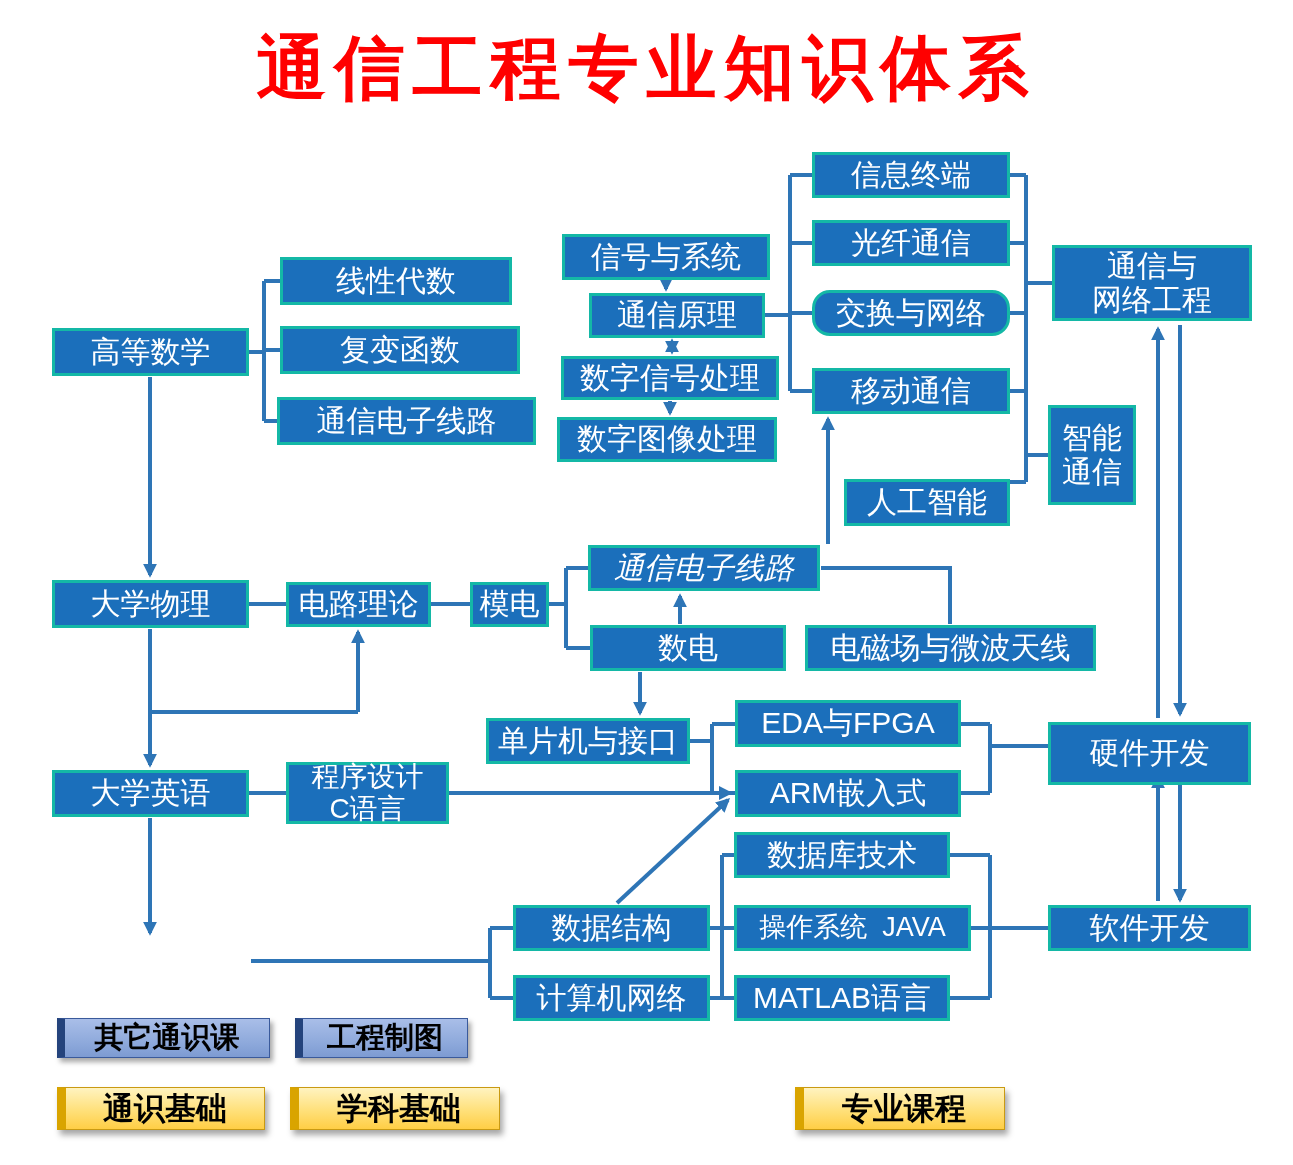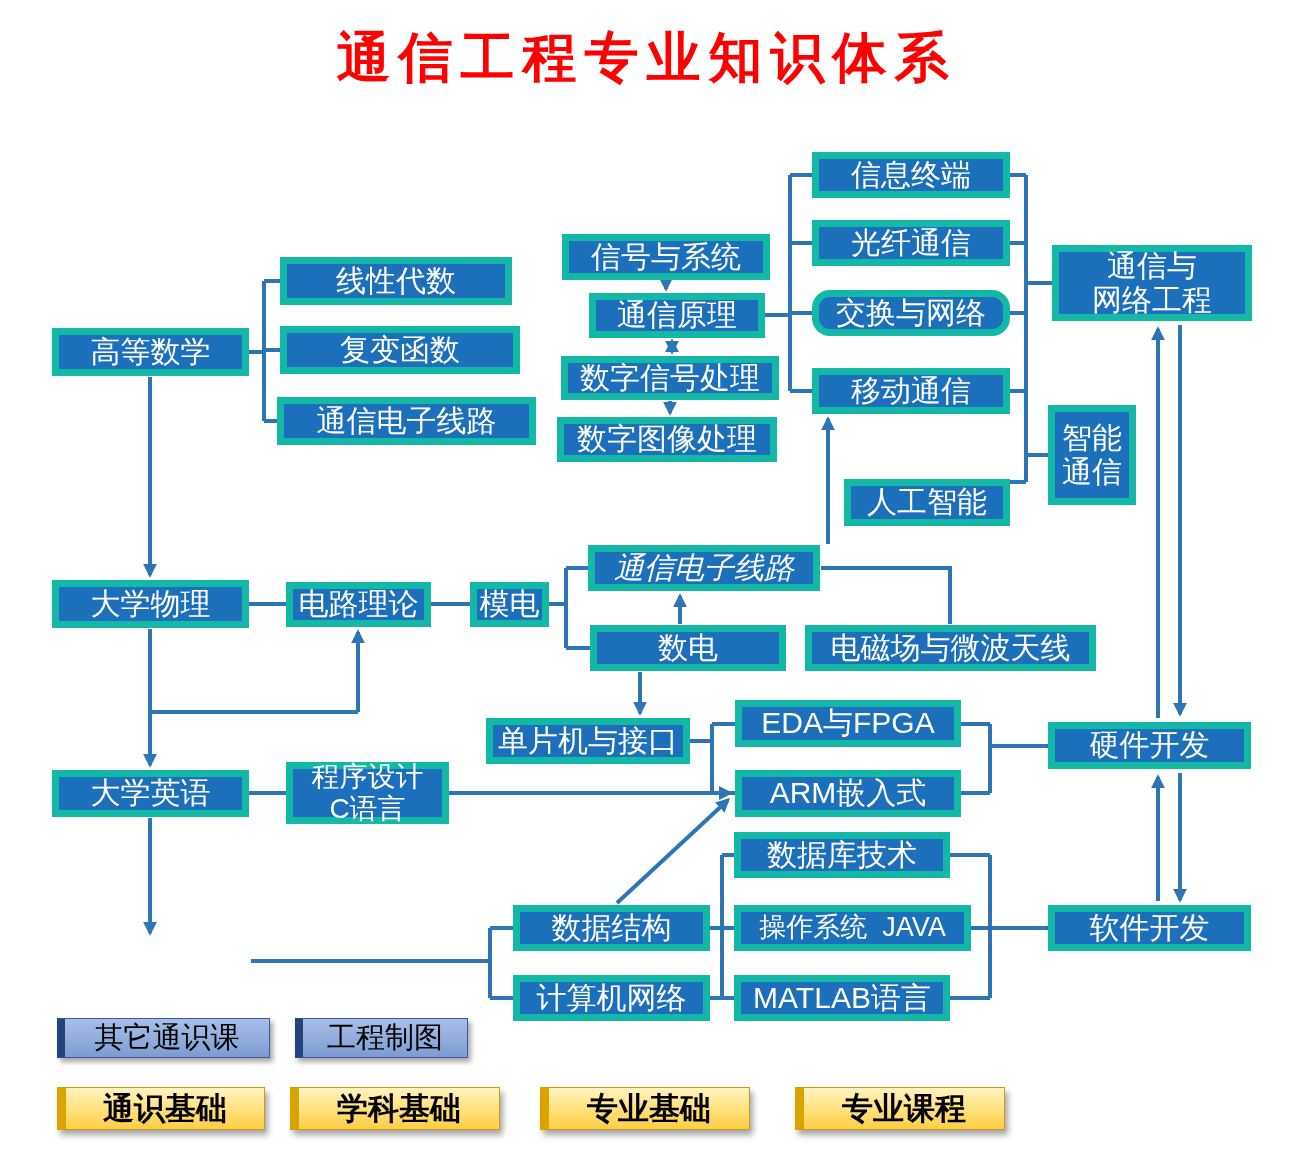--- a/index.html
+++ b/index.html
@@ -6,35 +6,35 @@
   html,body { background:#ffffff; }
   body { font-family:"Liberation Sans", sans-serif; }
   .canvas {
     position:relative; width:1293px; height:1165px;
     background:#ffffff; overflow:hidden;
   }
   .title {
     position:absolute; top:22px; left:0; width:100%;
     text-align:center; color:#FF0000;
     font-family:"Liberation Serif", serif;
-    font-weight:bold; font-size:54px; letter-spacing:8px;
+    font-weight:bold; font-size:70px; letter-spacing:8px;
     white-space:pre;
   }
   svg.connectors { position:absolute; left:0; top:0; width:1293px; height:1165px; }
   .node {
-    position:absolute; background:#1B6FBB; border:7px solid #14b8a6;
+    position:absolute; background:#1B6FBB; border:3px solid #14b8a6;
     color:#ffffff; display:flex; align-items:center; justify-content:center;
     font-size:30px; line-height:1.15; white-space:pre; text-align:center;
   }
   .node.two-line { flex-direction:column; }
   .node.two-line span { display:block; }
   .legend-peri {
     position:absolute; background:linear-gradient(180deg,#A9BEE8 0%,#8FAADC 60%,#7D9BD2 100%);
     border:1px solid #3A5A9B; border-left:8px solid #24437C;
-    color:#000000; font-weight:normal; font-size:29px;
+    color:#000000; font-weight:bold; font-size:29px;
     display:flex; align-items:center; justify-content:center;
     box-shadow:3px 4px 5px rgba(0,0,0,0.35); white-space:pre;
   }
   .legend-yellow {
     position:absolute; background:linear-gradient(180deg,#FFF3C0 0%,#FFE07A 55%,#FFCE45 100%);
     border:1px solid #C99A12; border-left:9px solid #D9A400;
     color:#000000; font-weight:bold; font-size:31px;
     display:flex; align-items:center; justify-content:center;
     box-shadow:3px 5px 6px rgba(0,0,0,0.35); white-space:pre;
   }
@@ -146,34 +146,33 @@
 
   <div class="node" style="left:286px;top:582px;width:145px;height:45px;">电路理论</div>
   <div class="node" style="left:470px;top:582px;width:79px;height:45px;">模电</div>
   <div class="node" style="left:588px;top:545px;width:232px;height:46px;font-style:italic;">通信电子线路</div>
   <div class="node" style="left:590px;top:625px;width:196px;height:46px;">数电</div>
   <div class="node" style="left:805px;top:625px;width:291px;height:46px;">电磁场与微波天线</div>
 
   <div class="node" style="left:486px;top:718px;width:204px;height:46px;">单片机与接口</div>
   <div class="node" style="left:735px;top:700px;width:226px;height:47px;">EDA与FPGA</div>
   <div class="node" style="left:735px;top:770px;width:226px;height:47px;">ARM嵌入式</div>
-  <div class="node" style="left:1048px;top:722px;width:203px;height:47px;">硬件开发</div>
+  <div class="node" style="left:1048px;top:722px;width:203px;height:63px;">硬件开发</div>
   <div class="node two-line fs28" style="left:286px;top:762px;width:163px;height:62px;">
     <span>程序设计</span>
     <span>C语言</span>
   </div>
 
   <div class="node" style="left:734px;top:832px;width:216px;height:46px;">数据库技术</div>
   <div class="node" style="left:513px;top:905px;width:197px;height:46px;">数据结构</div>
   <div class="node fs27" style="left:734px;top:905px;width:237px;height:46px;">操作系统  JAVA</div>
   <div class="node" style="left:1048px;top:905px;width:203px;height:46px;">软件开发</div>
   <div class="node" style="left:513px;top:975px;width:197px;height:46px;">计算机网络</div>
   <div class="node" style="left:734px;top:975px;width:216px;height:46px;">MATLAB语言</div>
 
   <div class="legend-peri" style="left:57px;top:1018px;width:213px;height:40px;">其它通识课</div>
   <div class="legend-peri" style="left:295px;top:1018px;width:173px;height:40px;">工程制图</div>
 
   <div class="legend-yellow" style="left:57px;top:1087px;width:208px;height:43px;">通识基础</div>
   <div class="legend-yellow" style="left:290px;top:1087px;width:210px;height:43px;">学科基础</div>
-  <div class="legend-yellow" style="left:540px;top:1087px;width:210px;height:43px;">专业基础</div>
   <div class="legend-yellow" style="left:795px;top:1087px;width:210px;height:43px;">专业课程</div>
 
 </div>
 
 </body></html>

